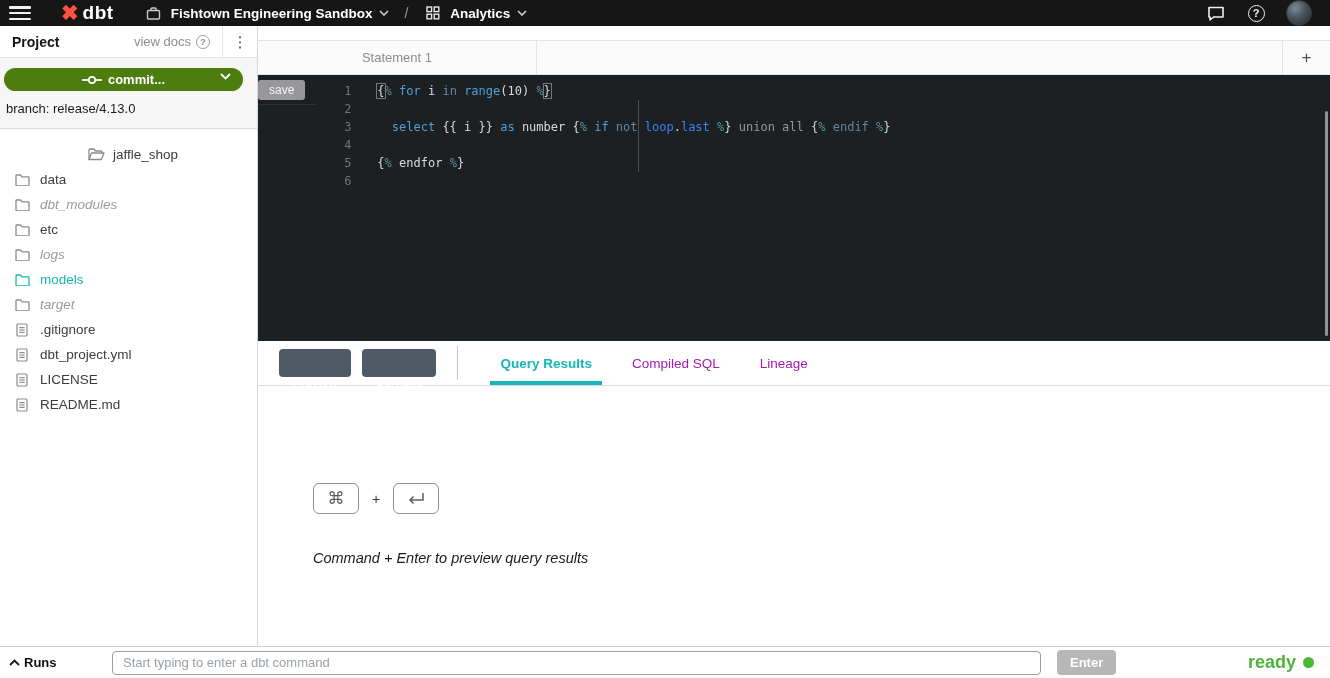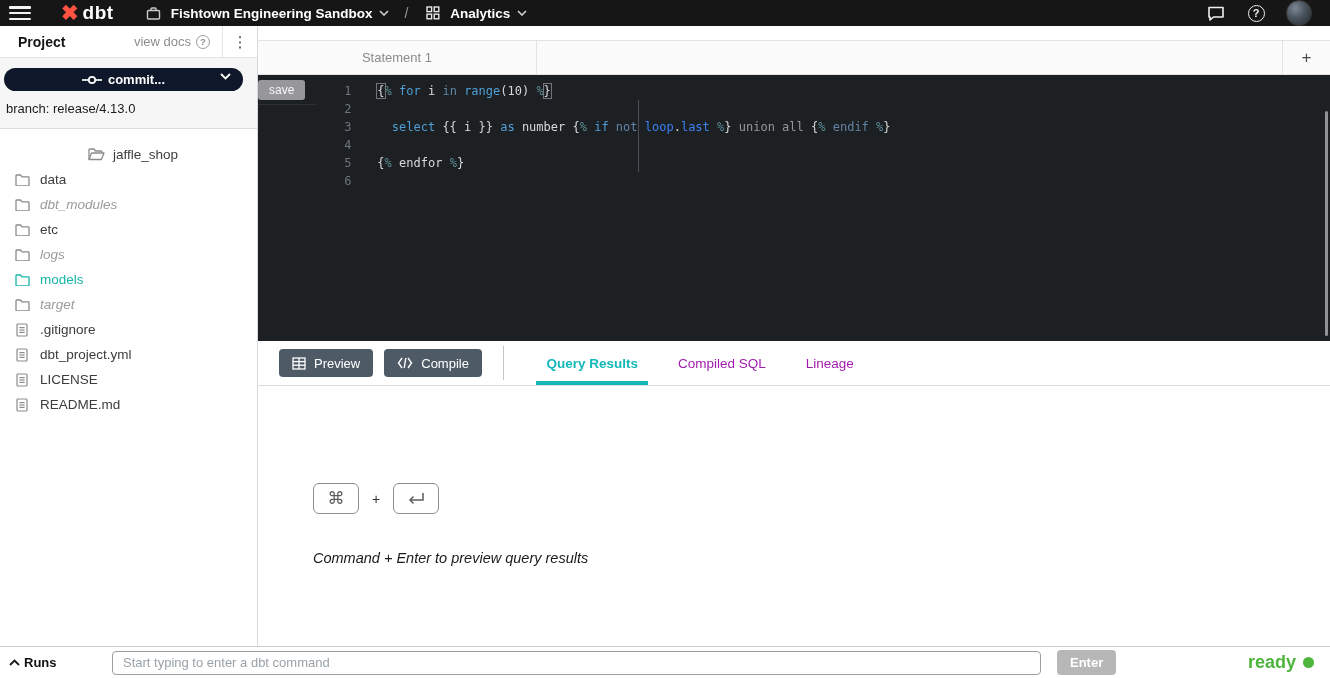--- a/index.html
+++ b/index.html
@@ -24,30 +24,30 @@
      display:flex; align-items:center; justify-content:center; font-size:11px; font-weight:bold; color:#efefef; }
   .avatar { width:26px; height:26px; border-radius:50%; cursor:pointer;
      background:radial-gradient(circle at 35% 30%, #7b8894 0%, #49525c 45%, #23282e 100%); border:1px solid #3a3a3a; }
 
   
   .app { display:flex; height:620px; }
   .sidebar { width:258px; background:#fff; border-right:1px solid #d8d8d8; display:flex; flex-direction:column; }
   .main { flex:1; display:flex; flex-direction:column; min-width:0; }
 
   
-  .side-header { height:32px; display:flex; align-items:center; border-bottom:1px solid #e4e4e4; padding-left:18px; }
+  .side-header { height:32px; display:flex; align-items:center; border-bottom:1px solid #e4e4e4; padding-left:12px; }
   .side-title { font-size:14px; font-weight:bold; color:#141414; }
   .view-docs { margin-left:auto; display:flex; align-items:center; gap:5px; color:#8d8d8d; font-size:13px; cursor:pointer; }
   .q-circle { width:14px; height:14px; border:1.4px solid #9a9a9a; border-radius:50%; font-size:9.5px; font-weight:bold;
      display:flex; align-items:center; justify-content:center; color:#8d8d8d; }
   .side-header .vsep { width:1px; height:32px; background:#e4e4e4; margin-left:12px; }
   .kebab { width:34px; text-align:center; font-size:15px; color:#3c3c3c; letter-spacing:0; cursor:pointer; line-height:32px; }
 
   .commit-block { background:#f6f6f6; border-bottom:1px solid #dedede; padding:10px 0 12px 0; }
-  .commit-btn { margin:0 4px; height:23px; border:none; border-radius:12px; background:#0f172a; color:#fff;
+  .commit-btn { margin:0 4px; height:23px; border:none; border-radius:12px; background:#4d7c0f; color:#fff;
      width:239px; display:flex; align-items:center; cursor:pointer; position:relative; }
   .commit-center { flex:1; display:flex; align-items:center; justify-content:center; gap:6px;
      font-size:13px; font-weight:bold; color:#fff; }
   .commit-chevron { position:absolute; right:12px; top:5px; color:#fff; }
   .branch-line { font-size:13px; color:#1c1c1c; padding:10px 6px 0 6px; }
 
   .tree { padding-top:13px; flex:1; overflow:hidden; }
   .tree-item { display:flex; align-items:center; height:25px; font-size:13.5px; color:#3c3c3c; cursor:pointer; }
   .tree-item .t-icon { width:18px; display:flex; align-items:center; justify-content:center; color:#8b8b8b; flex:none; }
   .tree-item.depth0 { padding-left:9px; gap:7px;justify-content:center; }
@@ -81,22 +81,22 @@
   .tok-s { color:#6284a3; }
   .tok-p { color:#5b8d98; }
   .tok-t { color:#3b82f6; }
   .tok-g { color:#93989c; }
   .tok-box { outline:1px solid #6f757b; }
   .indent-guide { position:absolute; left:321px; top:25px; width:1px; height:72px; background:#4a5055; }
   .editor-scroll { position:absolute; right:2px; top:36px; width:3px; height:225px; background:#8f9398; border-radius:2px; }
 
   
   .results-bar { height:45px; background:#fff; border-bottom:1px solid #dcdcdc; display:flex; align-items:center; }
-  .rb-btn { display:flex; align-items:center; gap:8px; background:#4e5b66; color:#fff; border:none; border-radius:4px;
-     height:28px; padding:0 13px; font-size:13px; font-family:"Liberation Sans",sans-serif; cursor:pointer; }
+  .rb-btn { display:flex; align-items:center; gap:25px; background:#4e5b66; color:#fff; border:none; border-radius:4px;
+     height:28px; padding:0 13px; font-size:13px; font-family:"Liberation Sans",sans-serif; cursor:pointer;flex-direction:column; }
   .rb-btn:first-of-type { margin-left:21px; }
   .rb-btn + .rb-btn { margin-left:11px; }
   .rb-sep { width:1.5px; height:34px; background:#c4c4c4; margin-left:21px; }
   .rtabs { display:flex; height:100%; margin-left:22px; }
   .rtab { position:relative; display:flex; align-items:center; padding:0 20px; font-size:13.5px; color:#a21caf; cursor:pointer; }
   .rtab.active { color:#14b8b8; font-weight:bold; }
   .rtab.active::after { content:""; position:absolute; left:10px; right:10px; bottom:0; height:4px; background:#14b8b8; }
 
   
   .results-pane { flex:1; background:#fff; position:relative; }

